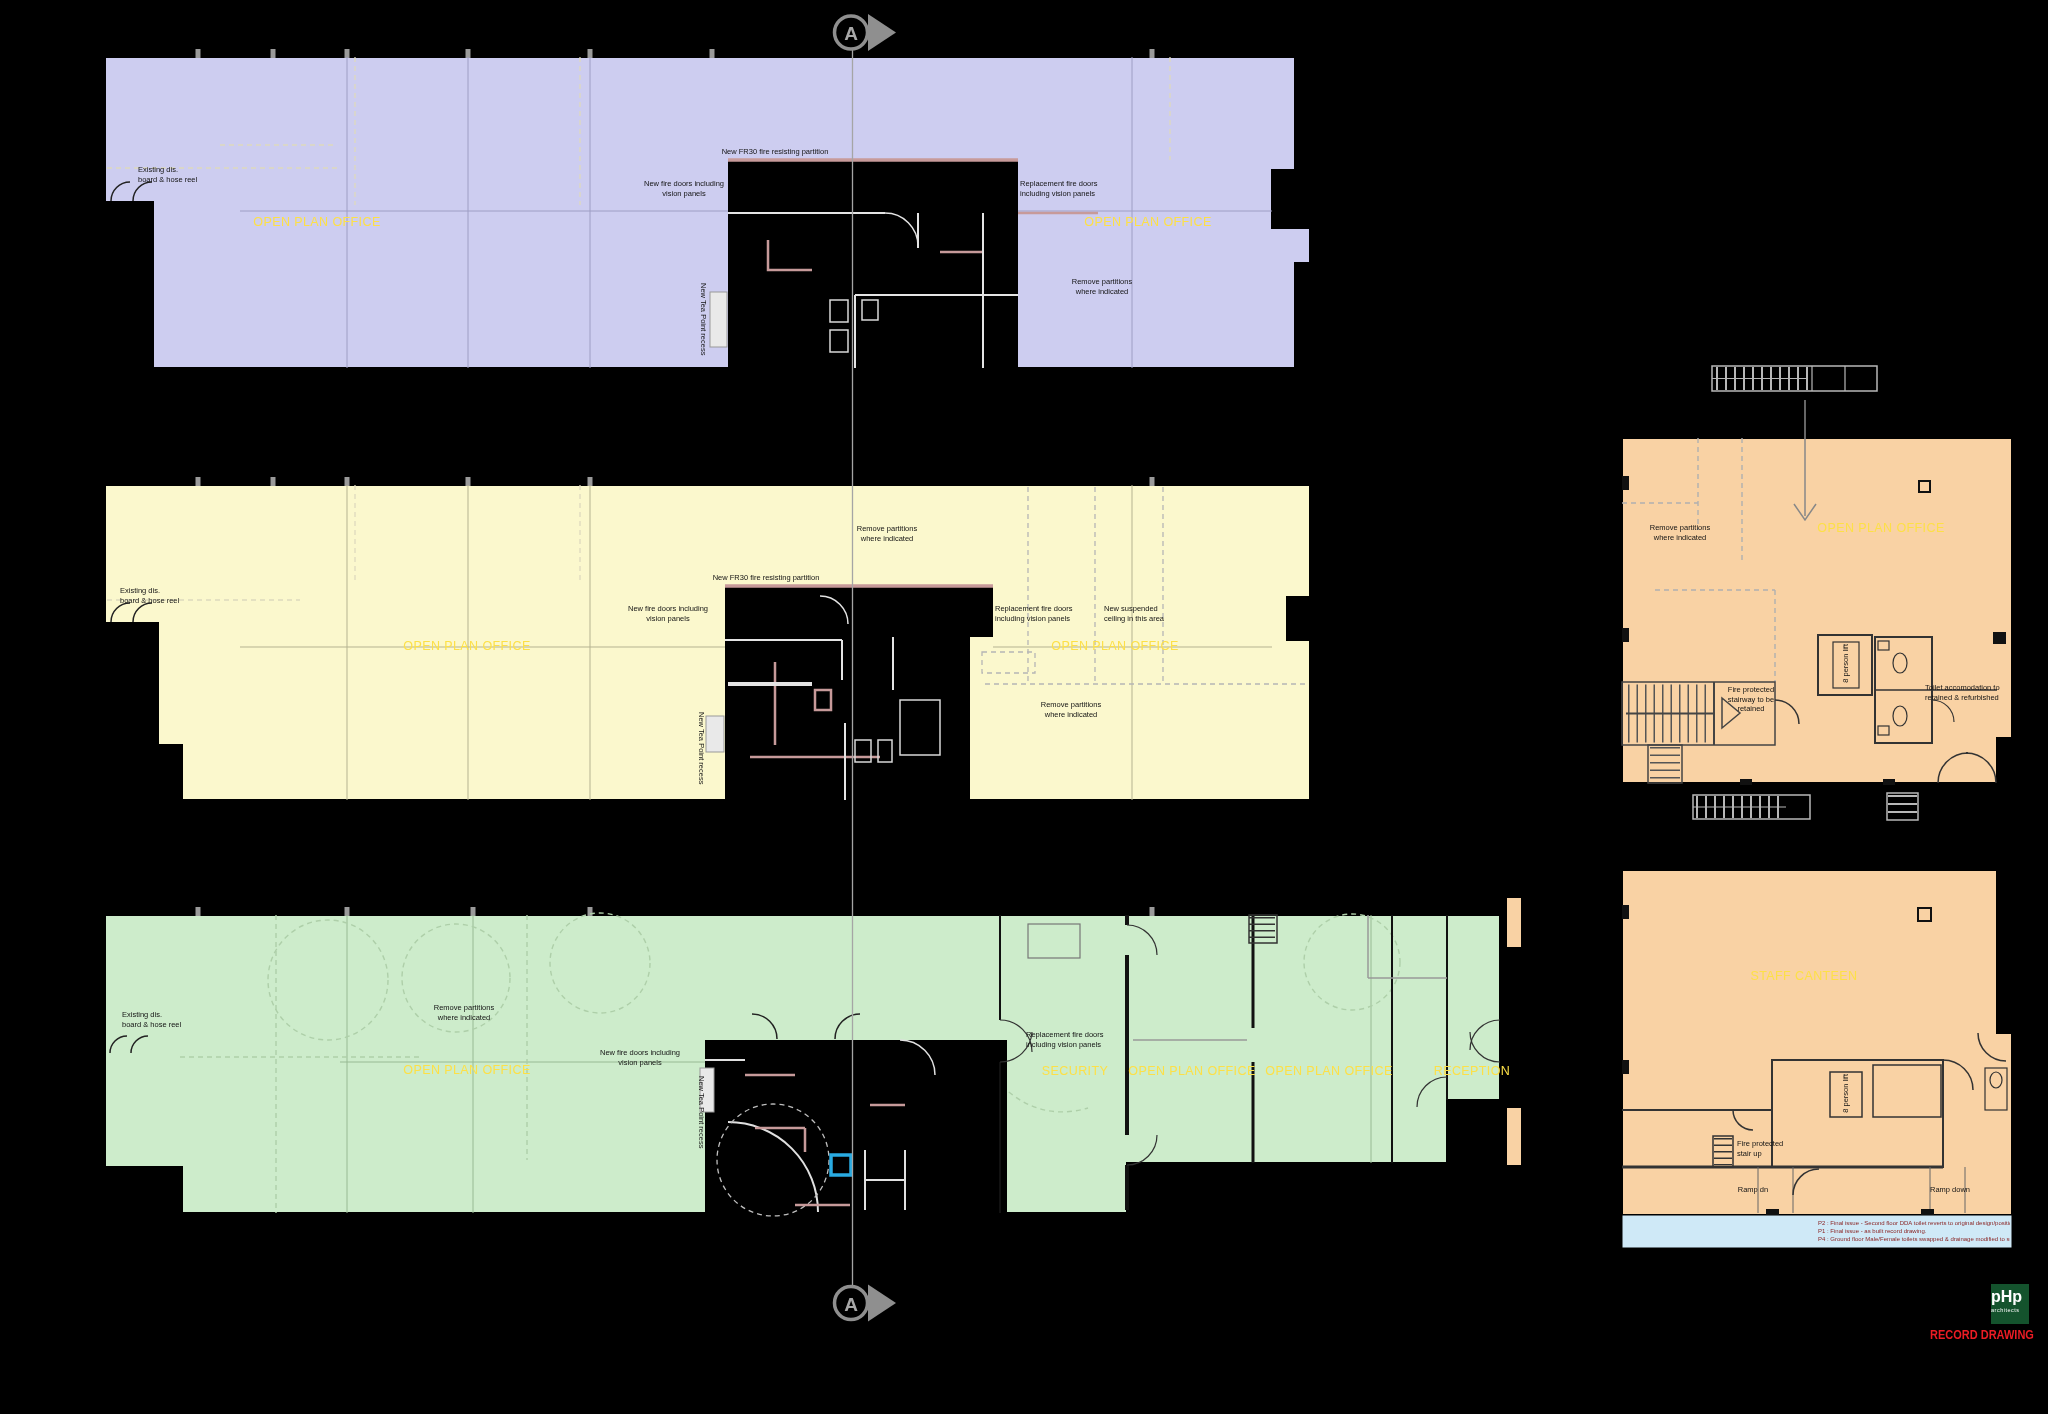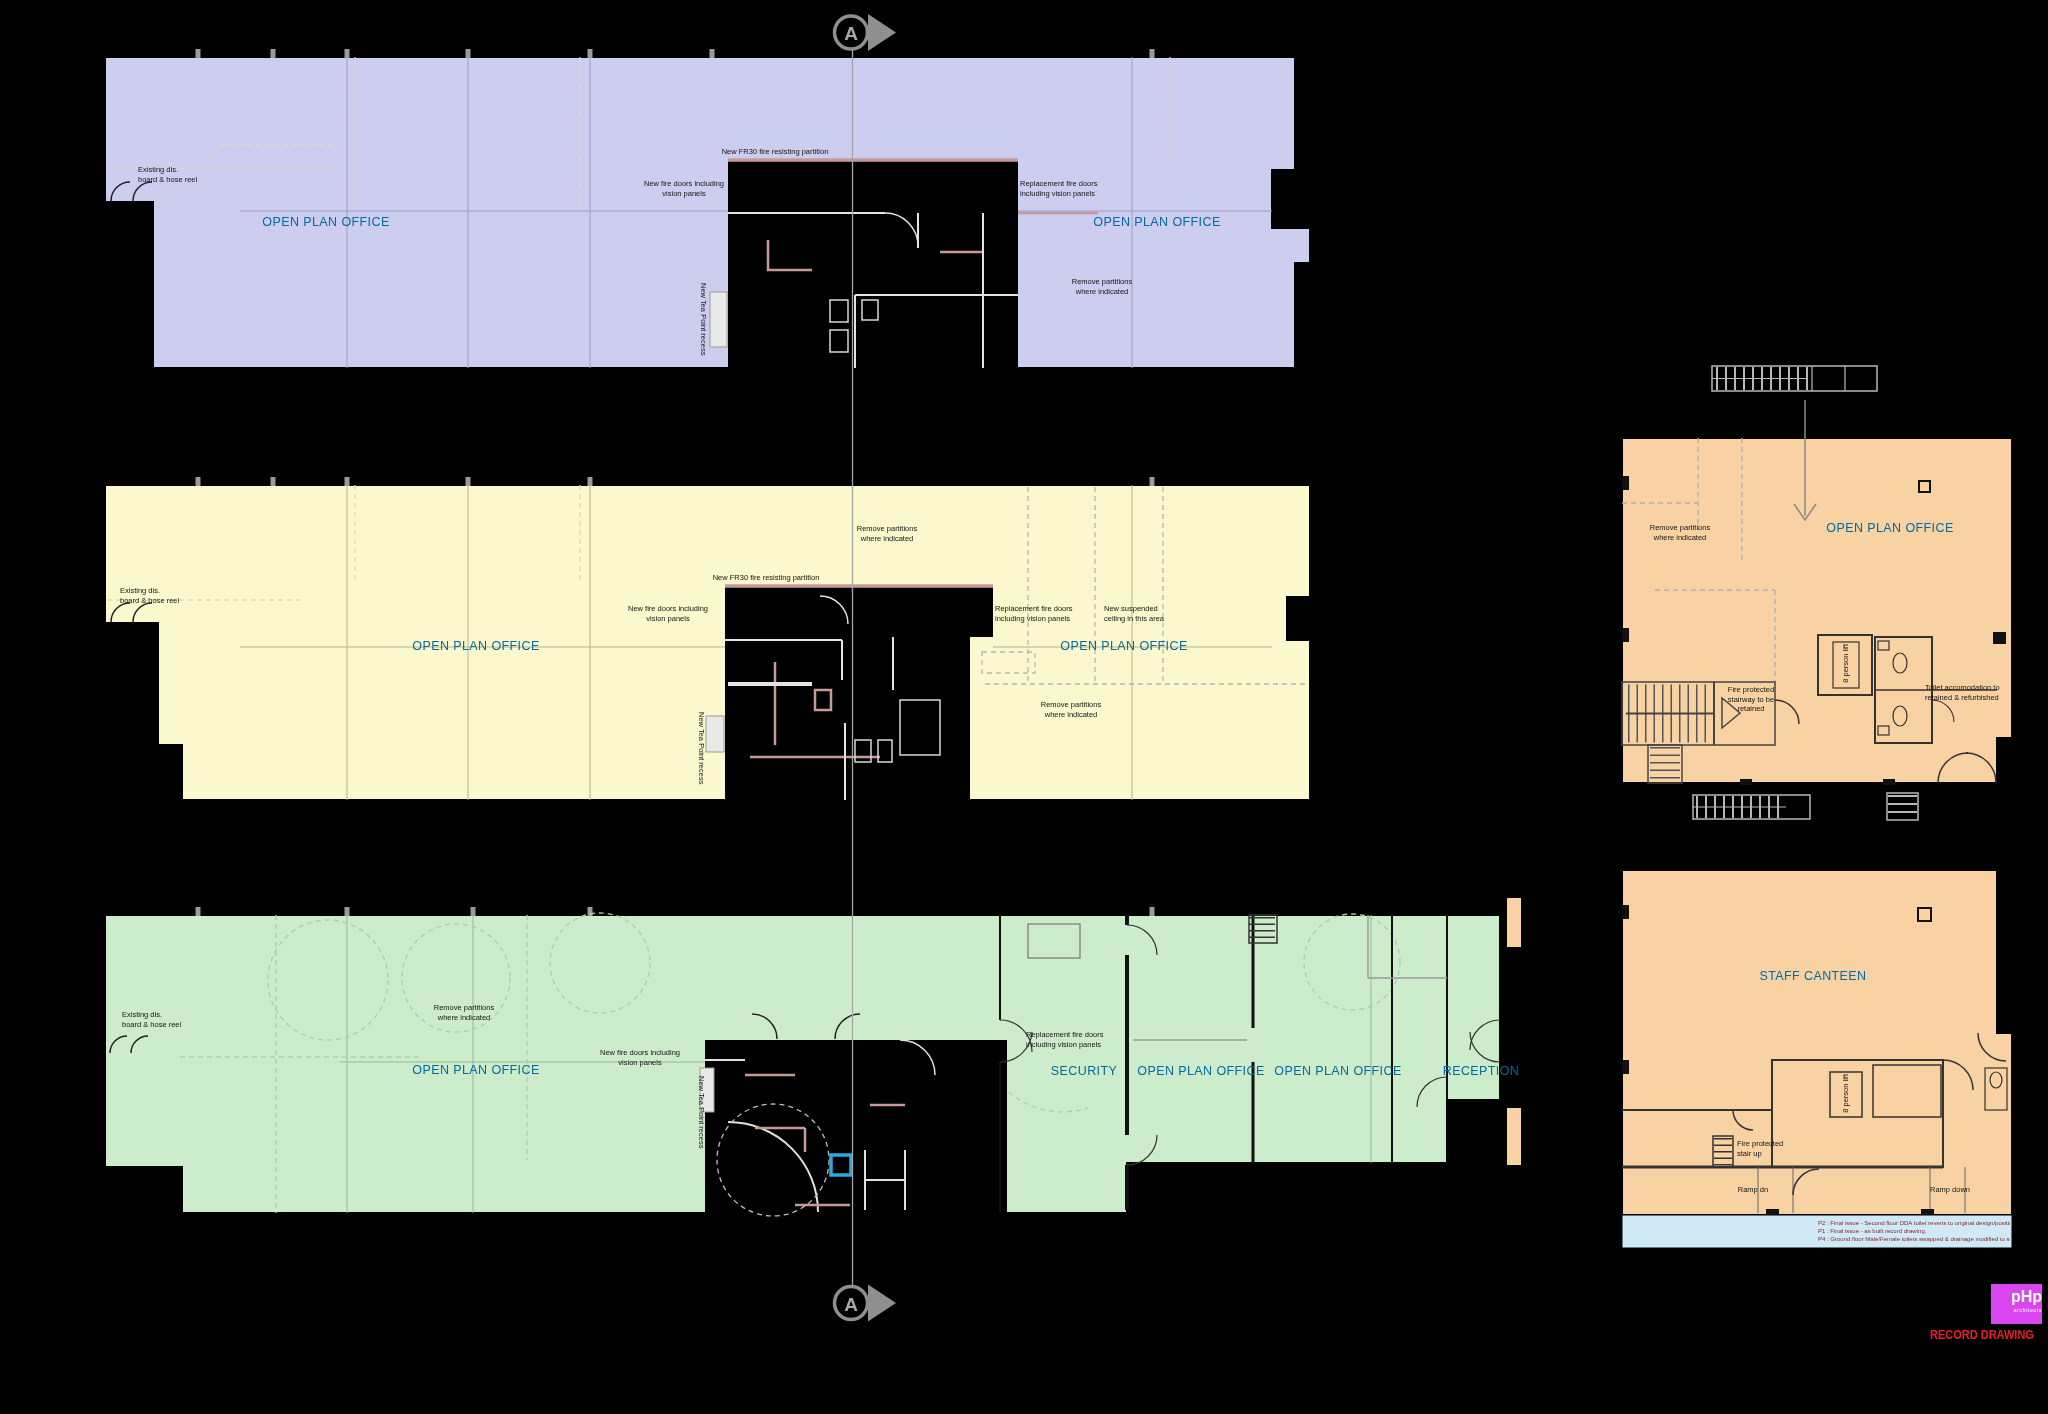--- a/index.html
+++ b/index.html
@@ -2,29 +2,29 @@
 <html><head>
 <meta charset="utf-8">
 <style>
   html,body{margin:0;padding:0;background:#000;}
   .canvas{position:relative;width:2048px;height:1414px;background:#000;overflow:hidden;
           font-family:"Liberation Sans",sans-serif;}
   svg{position:absolute;left:0;top:0;}
   .labels{position:absolute;left:0;top:0;width:100%;height:100%;pointer-events:none;}
   .ann{position:absolute;font:7.5px/9.5px "Liberation Sans",sans-serif;color:#141414;white-space:pre-line;}
   .ann.c{transform:translateX(-50%);text-align:center;}
-  .room{position:absolute;font:12.5px/14px "Liberation Sans",sans-serif;color:#0369a1;
-        transform:translateX(-50%);text-align:center;white-space:nowrap;letter-spacing:.4px;margin-left:9px;}
+  .room{position:absolute;font:12.5px/14px "Liberation Sans",sans-serif;color:#fde047;
+        transform:translateX(-50%);text-align:center;white-space:nowrap;letter-spacing:.4px;}
   .vert{position:absolute;writing-mode:vertical-rl;font:7.5px "Liberation Sans",sans-serif;
         color:#141414;white-space:nowrap;}
   .vert.up{transform:rotate(180deg);}
   .rev-block{position:absolute;left:1818px;top:1219px;width:192px;overflow:hidden;}
   .rev{font:6px/8.2px "Liberation Sans",sans-serif;color:#8b2626;white-space:nowrap;}
-  .logo-box{position:absolute;left:1991px;top:1284px;width:51px;height:40px;background:#d946ef;
-            color:#fff;text-align:right;overflow:hidden;}
+  .logo-box{position:absolute;left:1991px;top:1284px;width:38px;height:40px;background:#14532d;
+            color:#fff;text-align:left;overflow:hidden;}
   .logo-php{display:block;font:bold 16px/20px "Liberation Sans",sans-serif;margin-top:3px;}
   .logo-sub{display:block;font:5.5px/7px "Liberation Sans",sans-serif;letter-spacing:.5px;}
   .stamp{position:absolute;left:1930px;top:1329px;font:bold 11px/13px "Liberation Sans",sans-serif;
          color:#ec1c24;white-space:nowrap;transform:scaleY(1.12);}
 </style>
 </head>
 <body>
 
 <div class="canvas">
 

